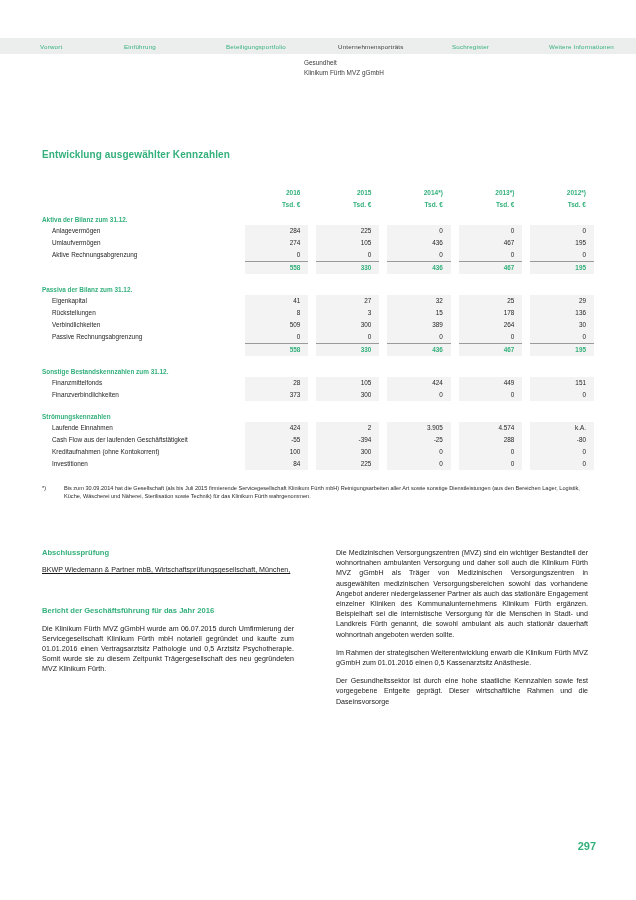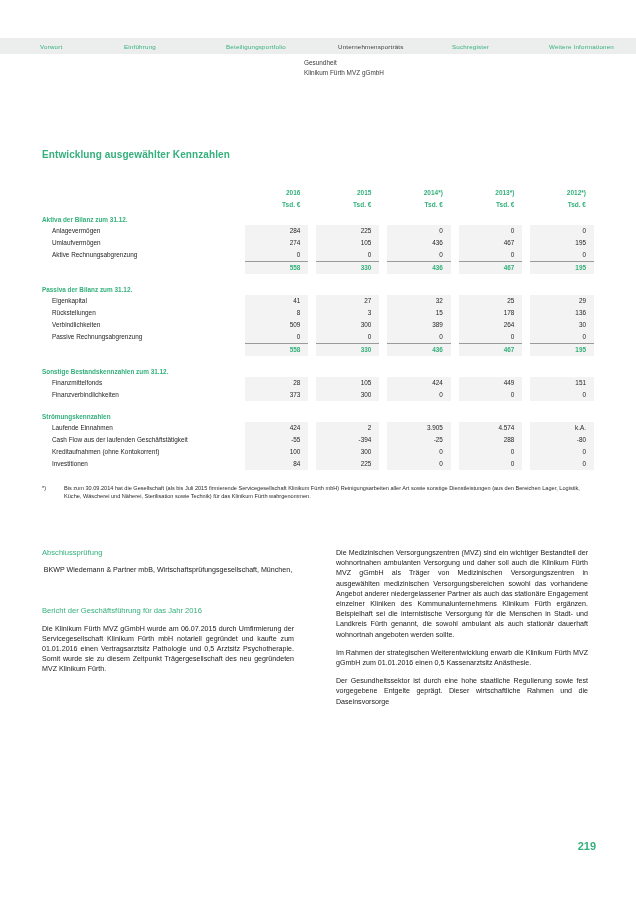--- a/index.html
+++ b/index.html
@@ -91,26 +91,26 @@
 
   
   .col{
     position:absolute;top:548px;width:256px;
     font-size:7.1px;line-height:10.2px;color:#1a1a1a;
     text-align:justify;
   }
   .colL{left:42px;}
   .colR{left:336px;}
   .sub-h{
-    color:#34b07c;font-weight:normal;font-size:7.6px;
+    color:#34b07c;font-weight:bold;font-size:7.6px;
     margin:0 0 7px 0;
   }
   .sub-h.mt{margin-top:31px;}
   p{margin:0 4px 8px 0;}
-  .center{text-align:center;}
+  .center{text-align:left;text-decoration:underline;}
 
   .pagenum{
     position:absolute;right:40px;top:840px;
     font-size:11px;font-weight:bold;color:#34b07c;
   }
 </style>
 </head>
 <body>
 
 <div class="page">
@@ -445,17 +445,17 @@
   <div class="col colL">
     <div class="sub-h">Abschlussprüfung</div>
     <p class="center">BKWP Wiedemann &amp; Partner mbB, Wirtschaftsprüfungsgesellschaft, München,</p>
     <div class="sub-h mt">Bericht der Geschäftsführung für das Jahr 2016</div>
     <p>Die Klinikum Fürth MVZ gGmbH wurde am 06.07.2015 durch Umfirmierung der Servicegesellschaft Klinikum Fürth mbH notariell gegründet und kaufte zum 01.01.2016 einen Vertragsarztsitz Pathologie und 0,5 Arztsitz Psychotherapie. Somit wurde sie zu diesem Zeitpunkt Trägergesellschaft des neu gegründeten MVZ Klinikum Fürth.</p>
   </div>
 
   <div class="col colR">
     <p>Die Medizinischen Versorgungszentren (MVZ) sind ein wichtiger Bestandteil der wohnortnahen ambulanten Versorgung und daher soll auch die Klinikum Fürth MVZ gGmbH als Träger von Medizinischen Versorgungszentren in ausgewählten medizinischen Versorgungsbereichen sowohl das vorhandene Angebot anderer niedergelassener Partner als auch das stationäre Engagement einzelner Kliniken des Kommunalunternehmens Klinikum Fürth ergänzen. Beispielhaft sei die internistische Versorgung für die Menschen in Stadt- und Landkreis Fürth genannt, die sowohl ambulant als auch stationär dauerhaft wohnortnah angeboten werden sollte.</p>
     <p>Im Rahmen der strategischen Weiterentwicklung erwarb die Klinikum Fürth MVZ gGmbH zum 01.01.2016 einen 0,5 Kassenarztsitz Anästhesie.</p>
-    <p>Der Gesundheitssektor ist durch eine hohe staatliche Regulierung sowie fest vorgegebene Entgelte geprägt. Dieser wirtschaftliche Rahmen und die Daseinsvorsorge</p>
+    <p>Der Gesundheitssektor ist durch eine hohe staatliche Kennzahlen sowie fest vorgegebene Entgelte geprägt. Dieser wirtschaftliche Rahmen und die Daseinsvorsorge</p>
   </div>
 
-  <div class="pagenum">219</div>
+  <div class="pagenum">297</div>
 </div>
 
 </body></html>

